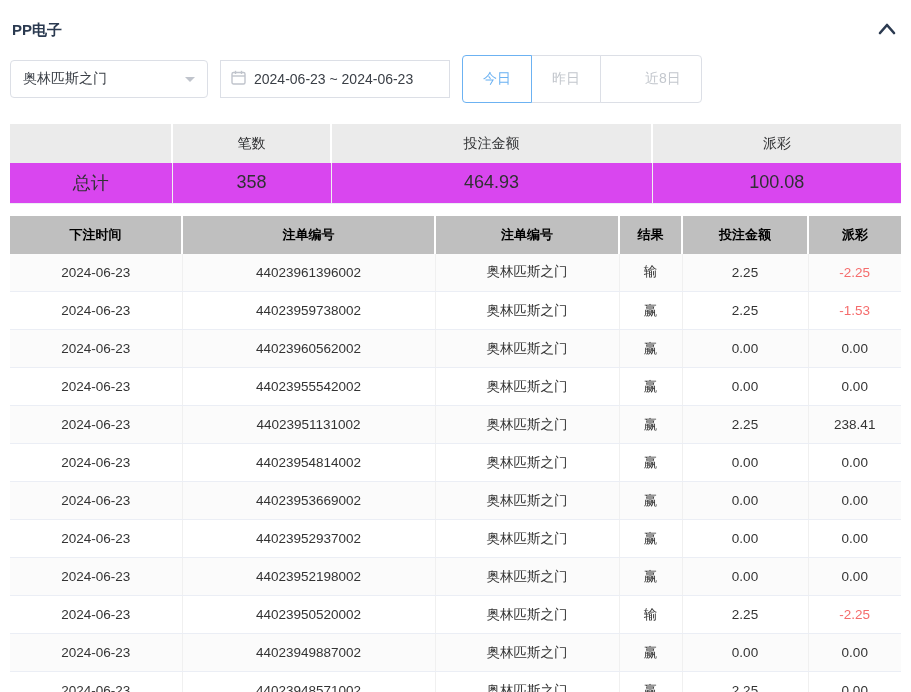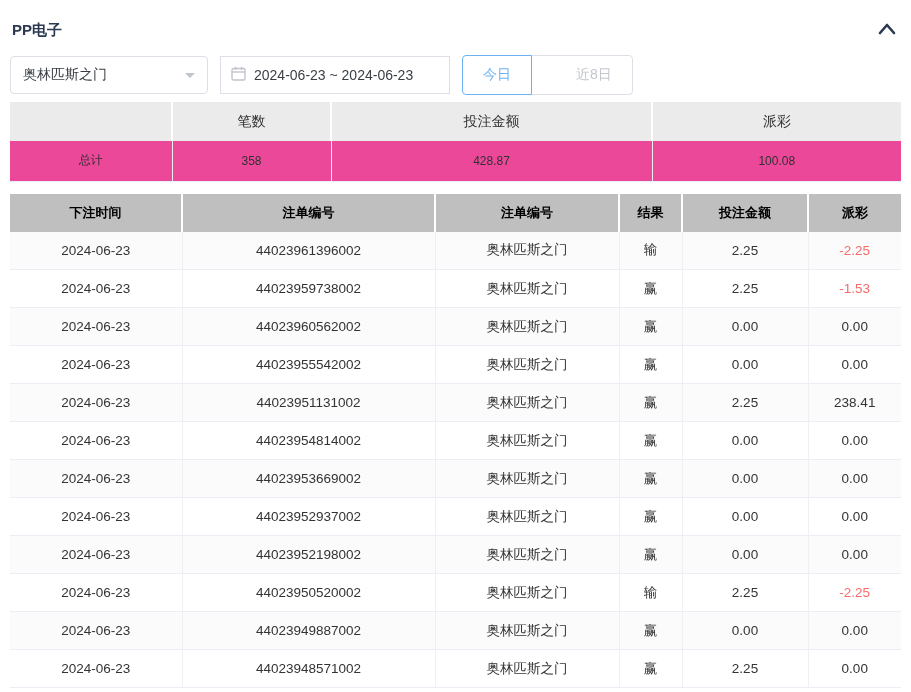--- a/index.html
+++ b/index.html
@@ -35,43 +35,43 @@
     width:0;height:0;border:5px solid transparent;border-top-color:#c0c4cc;
     margin-top:5px;
   }
   .date-box{
     width:230px;height:38px;border:1px solid #dcdfe6;border-radius:0;
     display:flex;align-items:center;gap:8px;padding:0 10px;
     font-size:14px;color:#3a3f46;background:#fff;margin-left:12px;cursor:pointer;
   }
   .btn-group{display:flex;margin-left:12px;}
   .quick-btn{
-    height:40px;padding:0 20px;background:#fff;border:1px solid #dcdfe6;
+    height:48px;padding:0 20px;background:#fff;border:1px solid #dcdfe6;
     font-size:14px;color:#c3c7cd;margin-left:-1px;cursor:pointer;
     font-family:inherit;
   }
   .quick-btn:first-child{border-radius:4px 0 0 4px;margin-left:0;}
   .quick-btn:last-child{border-radius:0 4px 4px 0;padding-left:44px;}
   .quick-btn.active{color:var(--accent);border-color:var(--accent);position:relative;z-index:1;}
   .query-btn{
     height:40px;padding:0 22px;margin-left:12px;
     background:var(--accent);color:#fff;border:none;border-radius:4px;
     font-size:14px;cursor:pointer;font-family:inherit;
   }
 
   
   table{border-collapse:collapse;width:891px;table-layout:fixed;}
-  .summary-table{margin-top:7px;}
+  .summary-table{margin-top:21px;}
   .summary-table th{
     background:#ebebeb;height:39px;font-weight:normal;font-size:14px;color:#303133;
     border-right:2px solid #fff;text-align:center;
   }
   .summary-table th:last-child{border-right:none;}
   .summary-table td{
-    height:40px;text-align:center;font-size:12px;color:#303133;background:#ec4899;
+    height:40px;text-align:center;font-size:18px;color:#303133;background:#d946ef;
     border-bottom:1px solid #ebeef5;border-right:1px solid #efefef;
   }
   .summary-table td:last-child{border-right:none;}
 
   
   .bet-table{margin-top:12px;}
   .bet-table th{
     background:#bfbfbf;color:#000000;height:38px;font-size:13px;font-weight:bold;
     border-right:2px solid #fff;text-align:center;
   }
@@ -113,20 +113,21 @@
             <line x1="1" y1="6" x2="14" y2="6" stroke="#c0c4cc" stroke-width="1.4"></line>
             <line x1="4.5" y1="0.8" x2="4.5" y2="4" stroke="#c0c4cc" stroke-width="1.4"></line>
             <line x1="10.5" y1="0.8" x2="10.5" y2="4" stroke="#c0c4cc" stroke-width="1.4"></line>
           </svg>
       </span>
       <span>2024-06-23 ~ 2024-06-23</span>
     </div>
 
     <div class="btn-group">
       <button class="quick-btn active">今日</button>
+      <button class="quick-btn">昨日</button>
       <button class="quick-btn">近8日</button>
     </div>
 
   </div>
 
   <table class="summary-table">
     <colgroup>
         <col style="width:162px">
         <col style="width:159px">
         <col style="width:321px">
@@ -137,21 +138,21 @@
         <th></th>
         <th>笔数</th>
         <th>投注金额</th>
         <th>派彩</th>
       </tr>
     </thead>
     <tbody>
       <tr>
         <td>总计</td>
         <td>358</td>
-        <td>428.87</td>
+        <td>464.93</td>
         <td>100.08</td>
       </tr>
     </tbody>
   </table>
 
   <table class="bet-table">
     <colgroup>
         <col style="width:172px">
         <col style="width:253px">
         <col style="width:184px">

